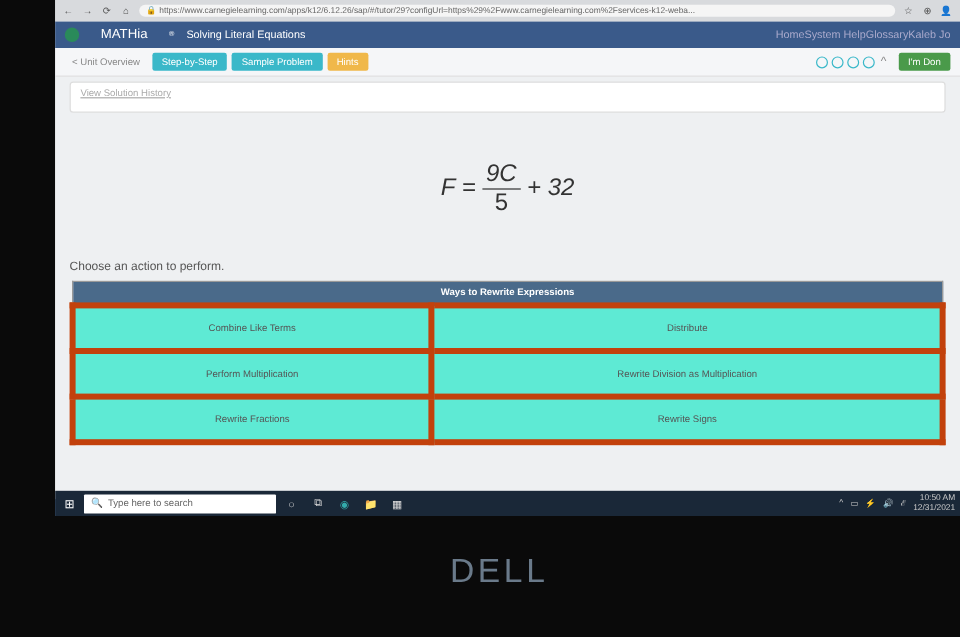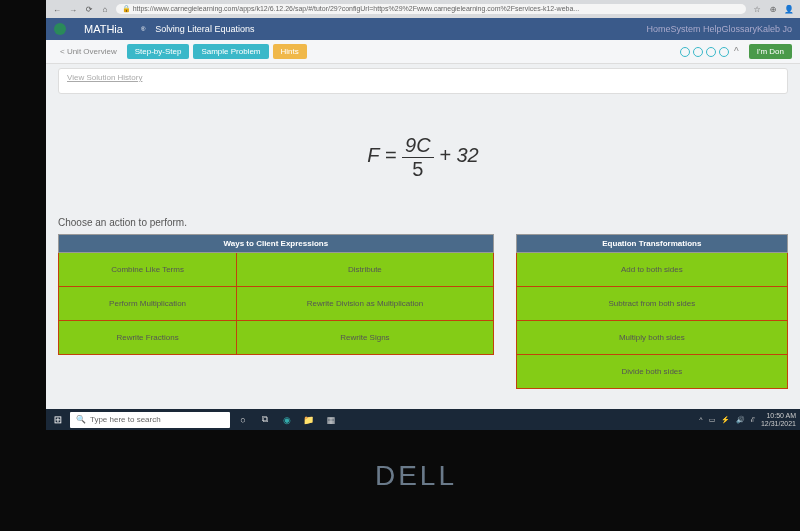--- a/index.html
+++ b/index.html
@@ -37,21 +37,21 @@
   .frac .num { display: block; border-bottom: 1.5px solid #333; padding: 0 3px; }
   .frac .den { display: block; font-style: normal; }
   
   .prompt { font-size: 10px; color: #555; margin: 6px 0 6px 0; }
   
   .tables-row { display: flex; gap: 22px; }
   .tbl-left { flex: 1.6; }
   .tbl-right { flex: 1; }
   .tbl { width: 100%; border-collapse: collapse; font-size: 8px; }
   .tbl th { background: #4a6a8a; color: #fff; padding: 4px; font-weight: bold; border: 1px solid #999; }
-  .tbl td { background: #84cc16; border: 1px solid #c2410c; padding: 12px 6px; text-align: center; color: #555; }
+  .tbl td { background: #5eead4; border: 5px solid #c2410c; padding: 12px 6px; text-align: center; color: #555; }
   
   .footer-bar { position: absolute; bottom: 0; left: 0; right: 0; height: 14px; background: #3a5a8a; color: #ccc; font-size: 6px; display: flex; align-items: center; padding: 0 6px; justify-content: space-between; }
   
   .taskbar { position: absolute; top: 409px; left: 46px; width: 754px; height: 21px; background: #1a2838; display: flex; align-items: center; padding: 0 4px; gap: 4px; }
   .win-btn { width: 16px; height: 16px; color: #fff; font-size: 10px; display:flex;align-items:center;justify-content:center; }
   .search-box { background: #fff; height: 16px; width: 160px; font-size: 8px; padding: 0 6px; display: flex; align-items: center; color: #666; gap: 4px; border-radius: 1px; }
   .tb-icon { width: 18px; height: 18px; display: flex; align-items: center; justify-content: center; font-size: 9px; color: #ddd; }
   .tb-spacer { flex: 1; }
   .tb-right { display: flex; align-items: center; gap: 6px; color: #ccc; font-size: 7px; }
   .tb-time { text-align: right; line-height: 1.1; }
@@ -117,55 +117,34 @@
       <span>F</span><span> = </span><span class="frac"><span class="num">9C</span><span class="den">5</span></span><span> + 32</span>
     </div>
 
     <div class="prompt">Choose an action to perform.</div>
 
     <div class="tables-row">
       <div class="tbl-left">
         <table class="tbl">
           <tbody>
               <tr>
-                <th colspan="2">Ways to Client Expressions</th>
+                <th colspan="2">Ways to Rewrite Expressions</th>
               </tr>
           <tr>
             <td>Combine Like Terms</td>
             <td>Distribute</td>
           </tr>
           <tr>
             <td>Perform Multiplication</td>
             <td>Rewrite Division as Multiplication</td>
           </tr>
           <tr>
             <td>Rewrite Fractions</td>
             <td>Rewrite Signs</td>
           </tr>
-        </tbody>
-          </table>
-      </div>
-      <div class="tbl-right">
-        <table class="tbl">
-          <tbody>
-              <tr>
-                <th>Equation Transformations</th>
-              </tr>
-          <tr>
-                <td>Add to both sides</td>
-              </tr>
-          <tr>
-                <td>Subtract from both sides</td>
-              </tr>
-          <tr>
-                <td>Multiply both sides</td>
-              </tr>
-          <tr>
-                <td>Divide both sides</td>
-              </tr>
         </tbody>
           </table>
       </div>
     </div>
   </div>
 
   <div class="footer-bar">
     <span>Problem: slee023   Client Version: 6.12.26   Server Version: 6.12.26</span>
     <span>© 2021 Carnegie Learning</span>
   </div>

